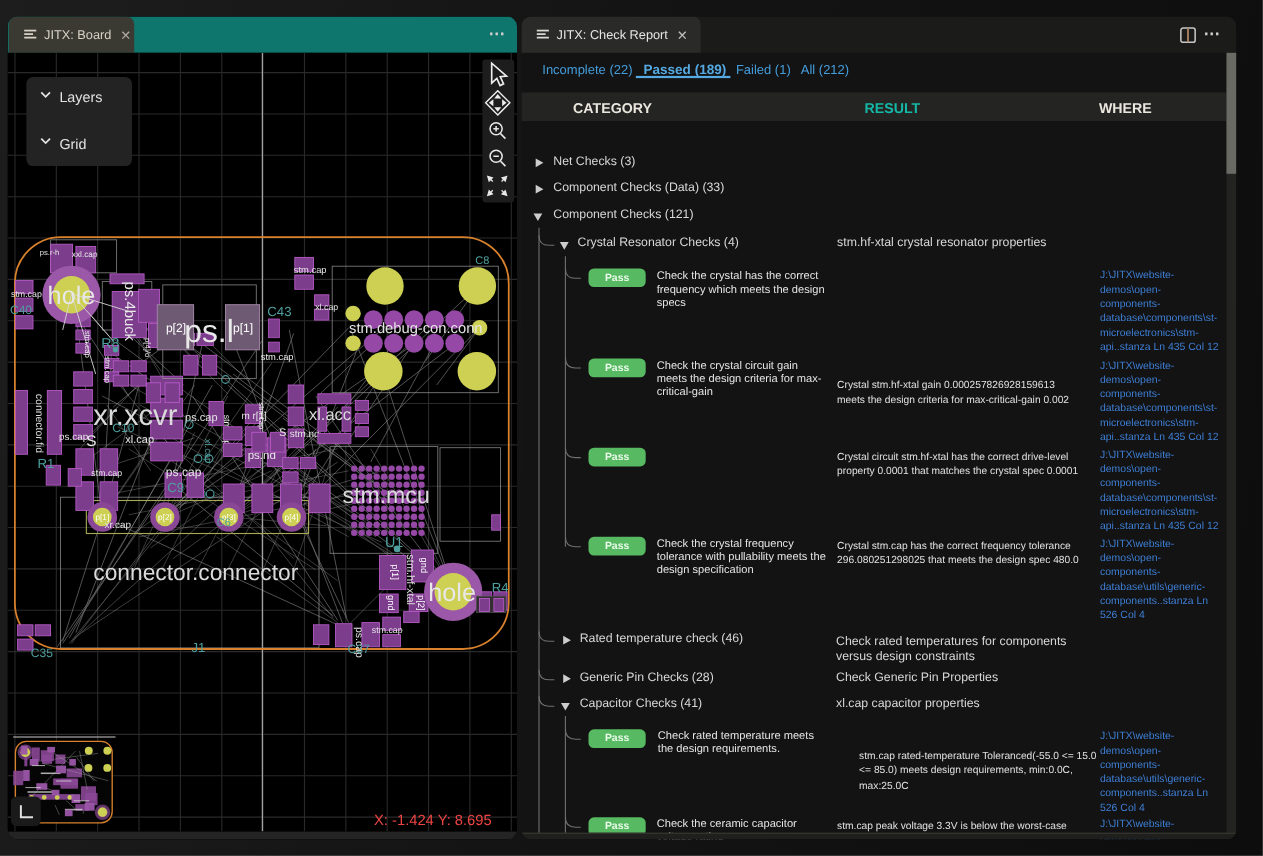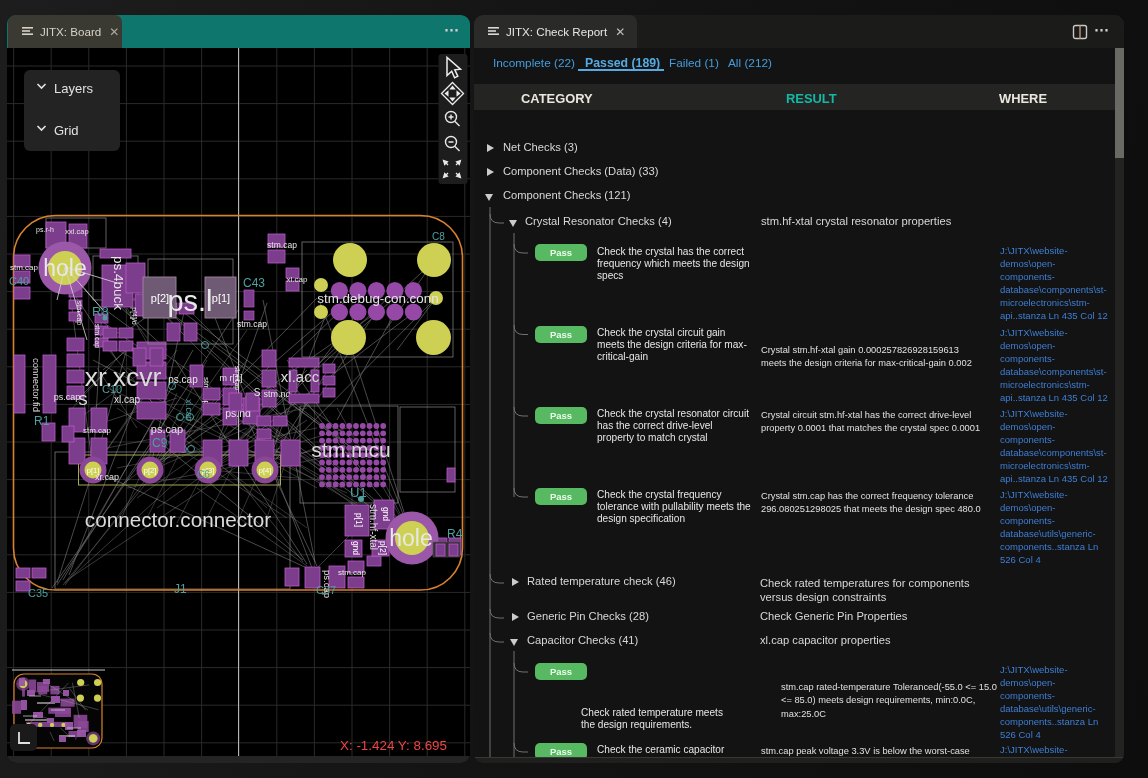--- a/index.html
+++ b/index.html
@@ -682,21 +682,20 @@
   <div class="badge" style="left:61px; top:229px;">Pass</div>
   <div class="chk" style="left:123px; top:231px;">Check the crystal has the correct frequency which meets the design specs</div>
   <div class="whr" style="left:526px; top:230px;">J:\JITX\website-<br>demos\open-<br>components-<br>database\components\st-<br>microelectronics\stm-<br>api..stanza Ln 435 Col 12</div>
 
   <div class="badge" style="left:61px; top:311px;">Pass</div>
   <div class="chk" style="left:123px; top:312px;">Check the crystal circuit gain meets the design criteria for max-critical-gain</div>
   <div class="res" style="left:287px; top:313px;margin-top:16px;">Crystal stm.hf-xtal gain 0.000257826928159613 meets the design criteria for max-critical-gain 0.002</div>
   <div class="whr" style="left:526px; top:312px;">J:\JITX\website-<br>demos\open-<br>components-<br>database\components\st-<br>microelectronics\stm-<br>api..stanza Ln 435 Col 12</div>
 
   <div class="badge" style="left:61px; top:392px;">Pass</div>
-  <div class="chk" style="left:123px; top:393px;">Check the crystal resonator circuit has the correct drive-level property to match crystal</div>
   <div class="res" style="left:287px; top:394px;">Crystal circuit stm.hf-xtal has the correct drive-level property 0.0001 that matches the crystal spec 0.0001</div>
   <div class="whr" style="left:526px; top:393px;">J:\JITX\website-<br>demos\open-<br>components-<br>database\components\st-<br>microelectronics\stm-<br>api..stanza Ln 435 Col 12</div>
 
   <div class="badge" style="left:61px; top:473px;">Pass</div>
   <div class="chk" style="left:123px; top:474px;">Check the crystal frequency tolerance with pullability meets the design specification</div>
   <div class="res" style="left:287px; top:475px;">Crystal stm.cap has the correct frequency tolerance 296.080251298025 that meets the design spec 480.0</div>
   <div class="whr" style="left:526px; top:474px;">J:\JITX\website-<br>demos\open-<br>components-<br>database\utils\generic-<br>components..stanza Ln<br>526 Col 4</div>
 
   <div class="tri tri-r" style="left:38px; top:563px;"></div>
   <div class="row treelab" style="left:53px; top:560px;">Rated temperature check (46)</div>
@@ -704,21 +703,21 @@
 
   <div class="tri tri-r" style="left:38px; top:598px;"></div>
   <div class="row treelab" style="left:53px; top:595px;">Generic Pin Checks (28)</div>
   <div class="row treelab" style="left:286px; top:595px;">Check Generic Pin Properties</div>
 
   <div class="tri tri-d" style="left:36px; top:624px;"></div>
   <div class="row treelab" style="left:53px; top:619px;">Capacitor Checks (41)</div>
   <div class="row treelab" style="left:286px; top:619px;">xl.cap capacitor properties</div>
 
   <div class="badge" style="left:61px; top:648px;">Pass</div>
-  <div class="chk" style="left:107px; top:649px;margin-top:43px;">Check rated temperature meets the design requirements.</div>
+  <div class="chk" style="left:124px; top:649px;">Check rated temperature meets the design requirements.</div>
   <div class="res" style="left:287px; top:666px;margin-left:20px;">stm.cap rated-temperature Toleranced(-55.0 &lt;= 15.0 &lt;= 85.0) meets design requirements, min:0.0C, max:25.0C</div>
   <div class="whr" style="left:526px; top:649px;">J:\JITX\website-<br>demos\open-<br>components-<br>database\utils\generic-<br>components..stanza Ln<br>526 Col 4</div>
 
   <div class="badge" style="left:61px; top:728px;">Pass</div>
   <div class="chk" style="left:123px; top:729px;">Check the ceramic capacitor voltage rating</div>
   <div class="res" style="left:287px; top:730px;">stm.cap peak voltage 3.3V is below the worst-case</div>
   <div class="whr" style="left:526px; top:729px;">J:\JITX\website-<br>demos\open-</div>
 
   <div style="position:absolute; right:0px; top:33px; width:9px; bottom:0; background:#232321;"></div>
     <div style="position:absolute; right:0px; top:33px; width:9px; height:110px; background:#6a6a64;"></div>

